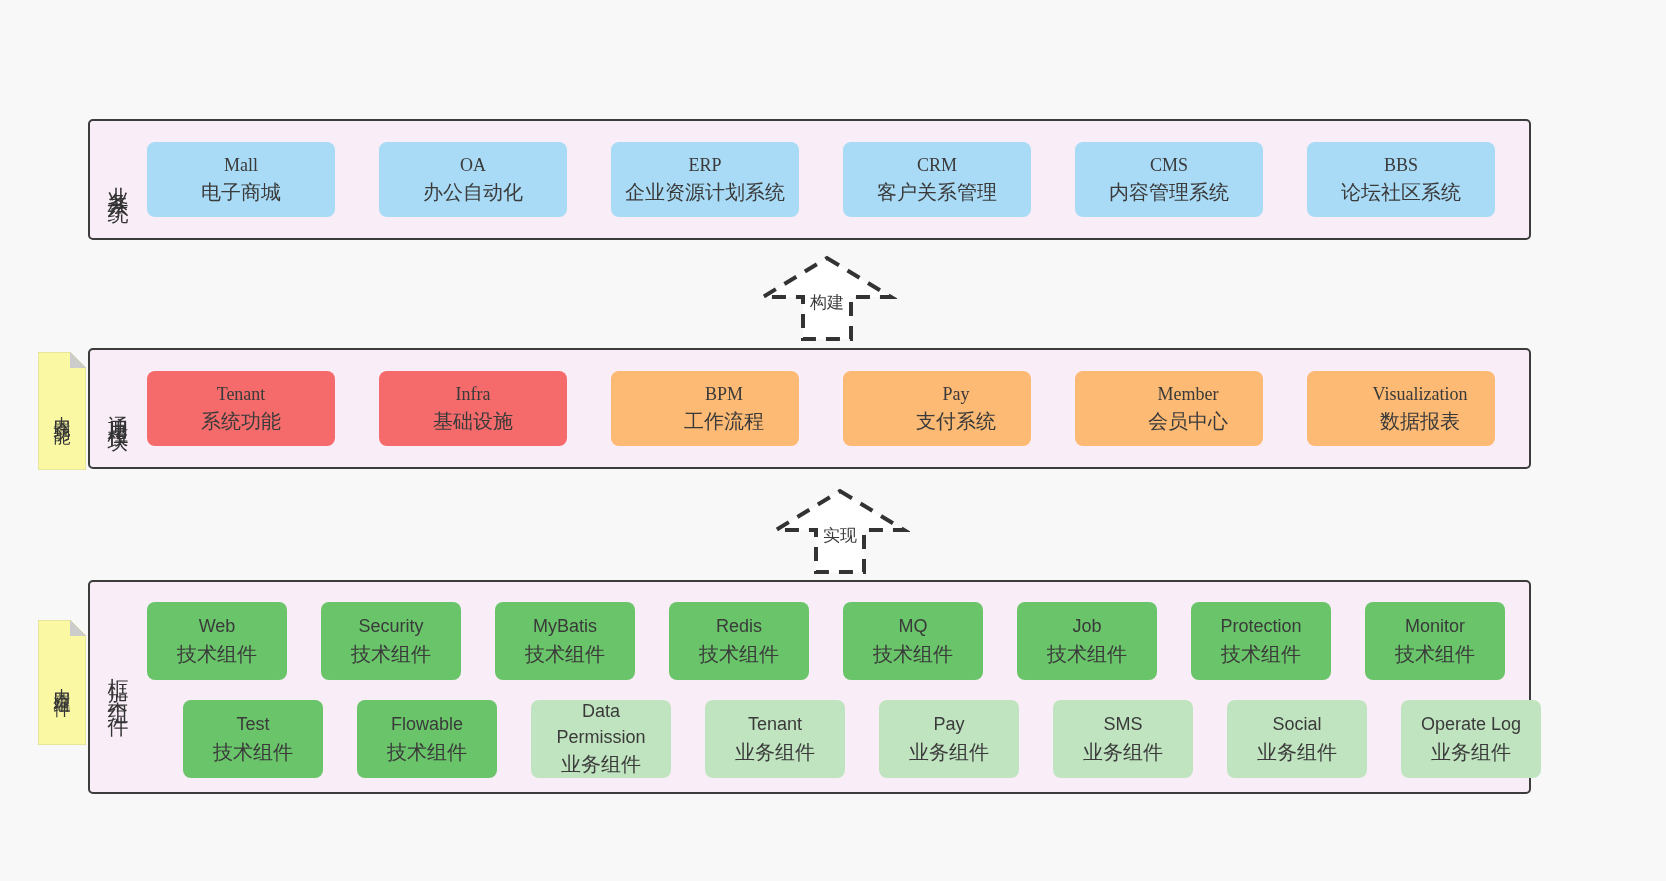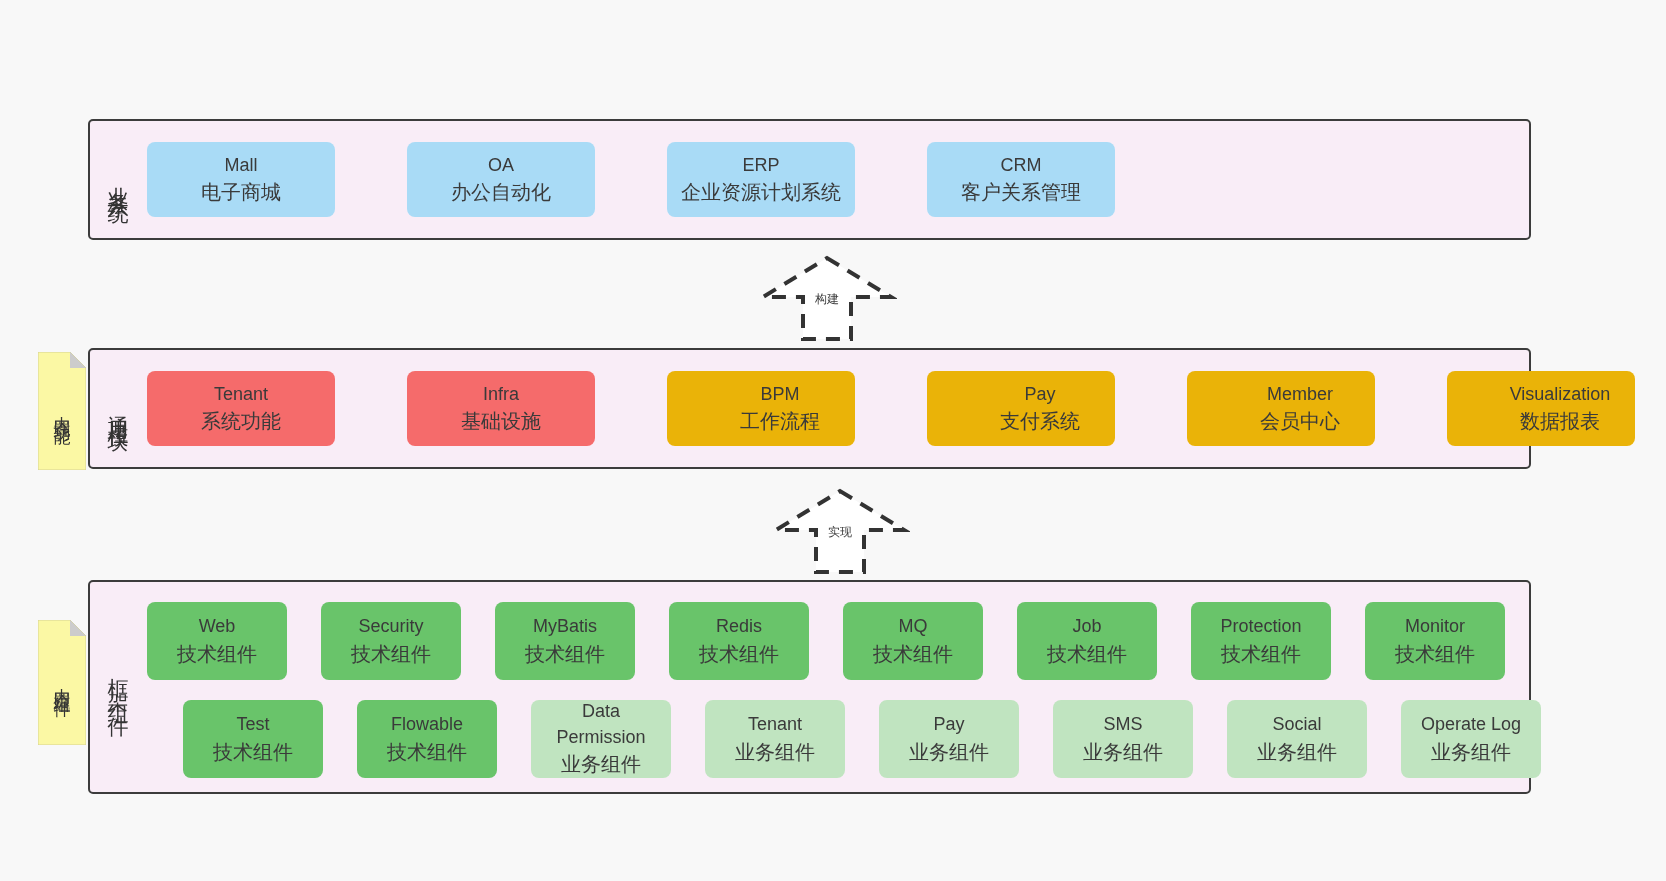--- a/index.html
+++ b/index.html
@@ -30,38 +30,38 @@
     display:flex;align-items:center;justify-content:center;
     writing-mode:vertical-rl;text-orientation:upright;
     font-size:21px;color:#333;
   }
   .ls-sm{letter-spacing:5px;}
   .ls-lg{letter-spacing:13px;}
   .box-row{
     position:absolute;left:57px;top:0;bottom:0;
     display:flex;align-items:center;
   }
-  .row-6{gap:72px;}
+  .row-6{gap:44px;font-family:Liberation Serif, serif;}
   .row-8a{gap:34px;top:20px;bottom:auto;height:78px;}
   .row-8b{gap:34px;top:118px;bottom:auto;height:78px;padding-left:36px;}
   .dbox{
     display:flex;flex-direction:column;align-items:center;justify-content:center;
     text-align:center;
     border-radius:8px;
     line-height:1.42;
     box-sizing:border-box;
     padding:2px 6px;
   }
   .dbox .t1{font-size:18px;}
   .dbox .t2{font-size:20px;}
   .w188{width:188px;height:75px;}
   .w140{width:140px;height:78px;}
   .c-blue{background:#a9dbf6;}
   .c-red{background:#f56b6b;}
-  .c-pink{background:#eab308;padding-left:44px;}
+  .c-pink{background:#fdba74;padding-left:44px;}
   .c-green{background:#69c46a;}
   .c-lgreen{background:#c0e4c0;}
   .sticky{
     position:absolute;width:48px;
   }
   .sticky-1{left:38px;top:352px;height:118px;}
   .sticky-2{left:38px;top:620px;height:125px;}
   .sticky svg{position:absolute;left:0;top:0;width:100%;height:100%;}
   .sticky .stext{
     position:absolute;left:0;top:0;right:0;bottom:0;
@@ -71,21 +71,21 @@
   }
   .arrow{
     position:absolute;width:140px;height:88px;
   }
   .arrow-1{left:757px;top:254px;}
   .arrow-2{left:770px;top:487px;}
   .arrow svg{position:absolute;left:0;top:0;}
   .arrow .alabel{
     position:absolute;left:50%;top:36px;transform:translateX(-50%);
     background:#ffffff;padding:1px 4px;
-    font-size:12px;color:#3c3c3c;white-space:nowrap;
+    font-size:17px;color:#3c3c3c;white-space:nowrap;
   }
 </style>
 </head>
 <body>
 
 <div class="canvas">
 
   <div class="panel panel-1">
     <div class="panel-label ls-sm">业务系统</div>
     <div class="box-row row-6">
@@ -97,20 +97,28 @@
         <span class="t1">OA</span>
         <span class="t2">办公自动化</span>
       </div>
       <div class="dbox w188 c-blue">
         <span class="t1">ERP</span>
         <span class="t2">企业资源计划系统</span>
       </div>
       <div class="dbox w188 c-blue">
         <span class="t1">CRM</span>
         <span class="t2">客户关系管理</span>
+      </div>
+      <div class="dbox w188 c-blue">
+        <span class="t1">CMS</span>
+        <span class="t2">内容管理系统</span>
+      </div>
+      <div class="dbox w188 c-blue">
+        <span class="t1">BBS</span>
+        <span class="t2">论坛社区系统</span>
       </div>
     </div>
   </div>
 
   <div class="arrow arrow-1">
     <svg width="140" height="88" viewBox="0 0 140 88">
       <polygon points="70,4 134,43 94,43 94,85 46,85 46,43 6,43" fill="#ffffff" stroke="#333333" stroke-width="4" stroke-dasharray="14 10"></polygon>
     </svg>
     <span class="alabel">构建</span>
   </div>

